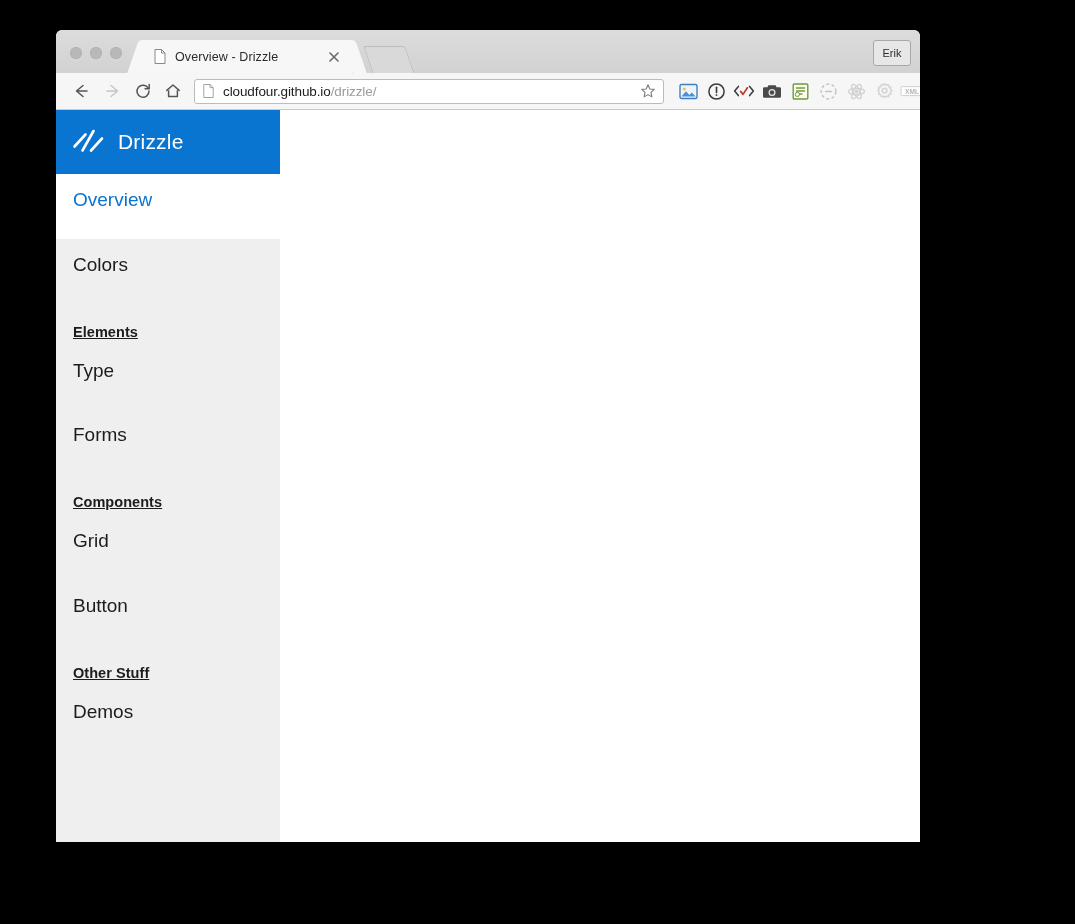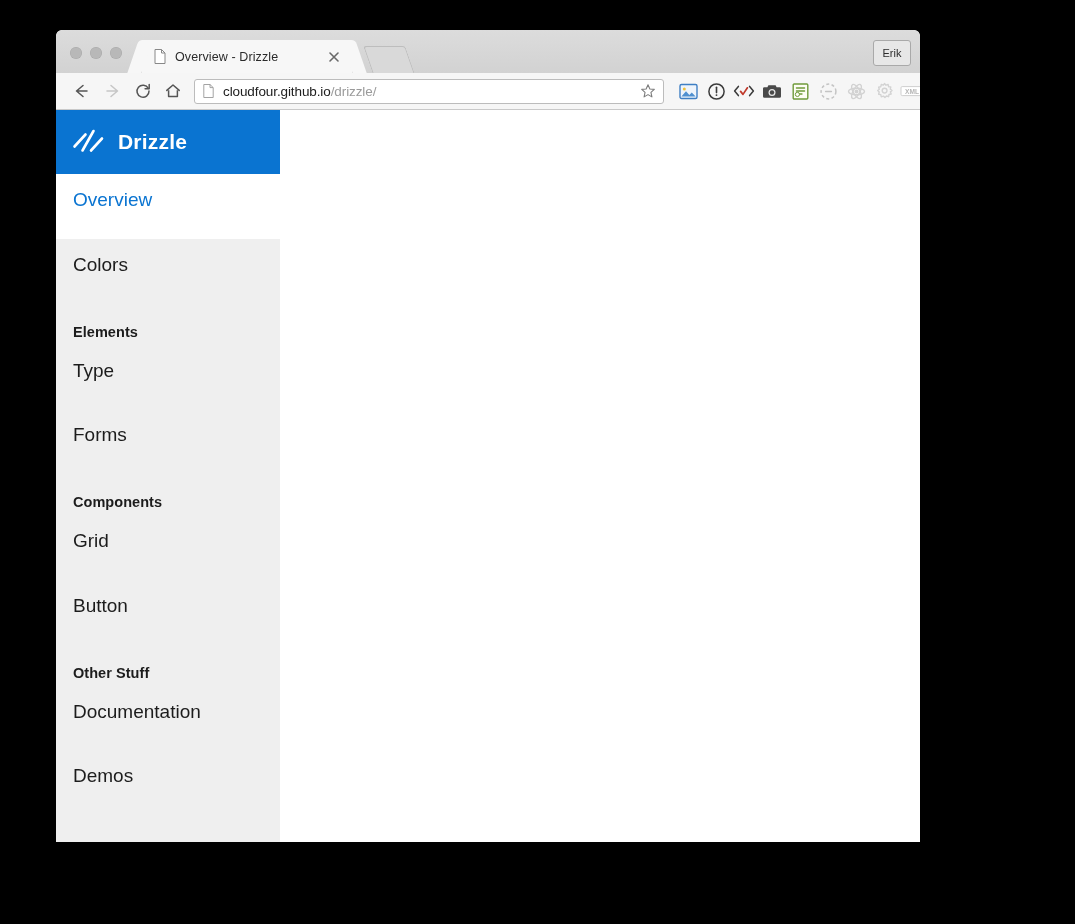--- a/index.html
+++ b/index.html
@@ -253,21 +253,21 @@
   }
   .brand-logo {
     width: 34px;
     height: 34px;
     flex: 0 0 auto;
     margin-right: 12px;
   }
   .brand-name {
     color: #ffffff;
     font-size: 21px;
-    font-weight: bold;
+    font-weight: normal;
     letter-spacing: 0.2px;
   }
 
   .nav { display: flex; flex-direction: column; }
 
   .nav-item {
     display: block;
     padding: 14px 16px 27px 17px;
     font-size: 19px;
     color: #1c1c1c;
@@ -279,20 +279,21 @@
     background: #ffffff;
     color: #0a74d1;
   }
 
   .nav-heading {
     padding: 20px 16px 5px 17px;
     font-size: 14.5px;
     font-weight: bold;
     color: #1c1c1c;
     letter-spacing: 0.05px;
+    text-decoration: underline;
   }
 
   .content {
     flex: 1 1 auto;
     background: #ffffff;
   }
 </style>
 </head>
 <body>
 
@@ -489,20 +490,19 @@
       <nav class="nav">
         <a class="nav-item active">Overview</a>
         <a class="nav-item">Colors</a>
         <div class="nav-heading">Elements</div>
         <a class="nav-item">Type</a>
         <a class="nav-item">Forms</a>
         <div class="nav-heading">Components</div>
         <a class="nav-item">Grid</a>
         <a class="nav-item">Button</a>
         <div class="nav-heading">Other Stuff</div>
-        <a class="nav-item">Documentation</a>
         <a class="nav-item">Demos</a>
       </nav>
     </aside>
 
     <main class="content"></main>
   </div>
 </div>
 
 </body></html>

